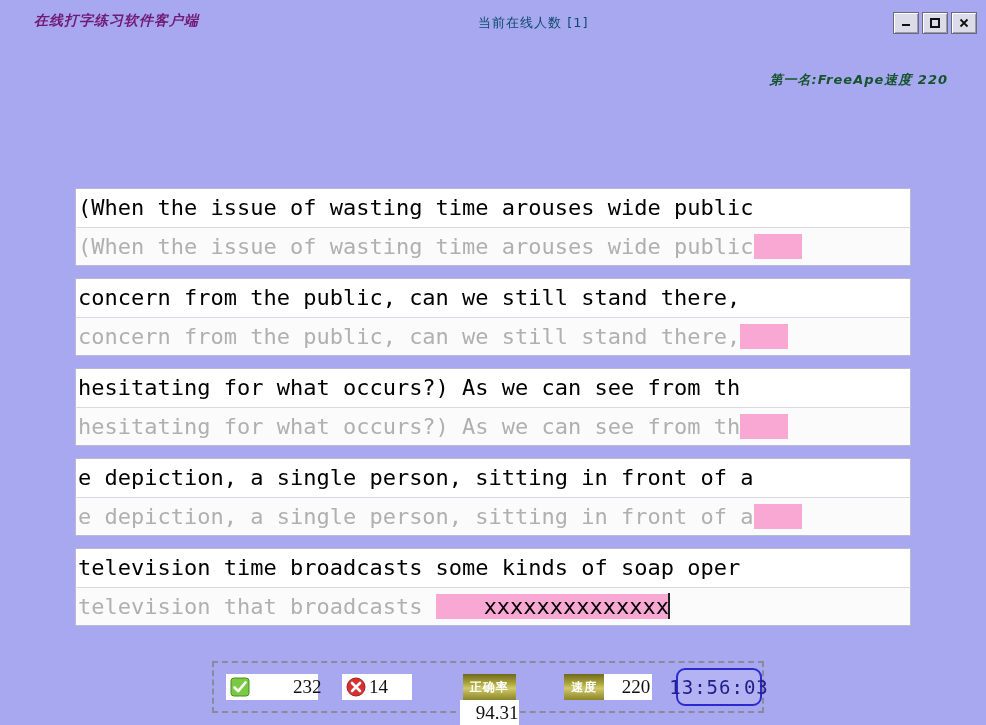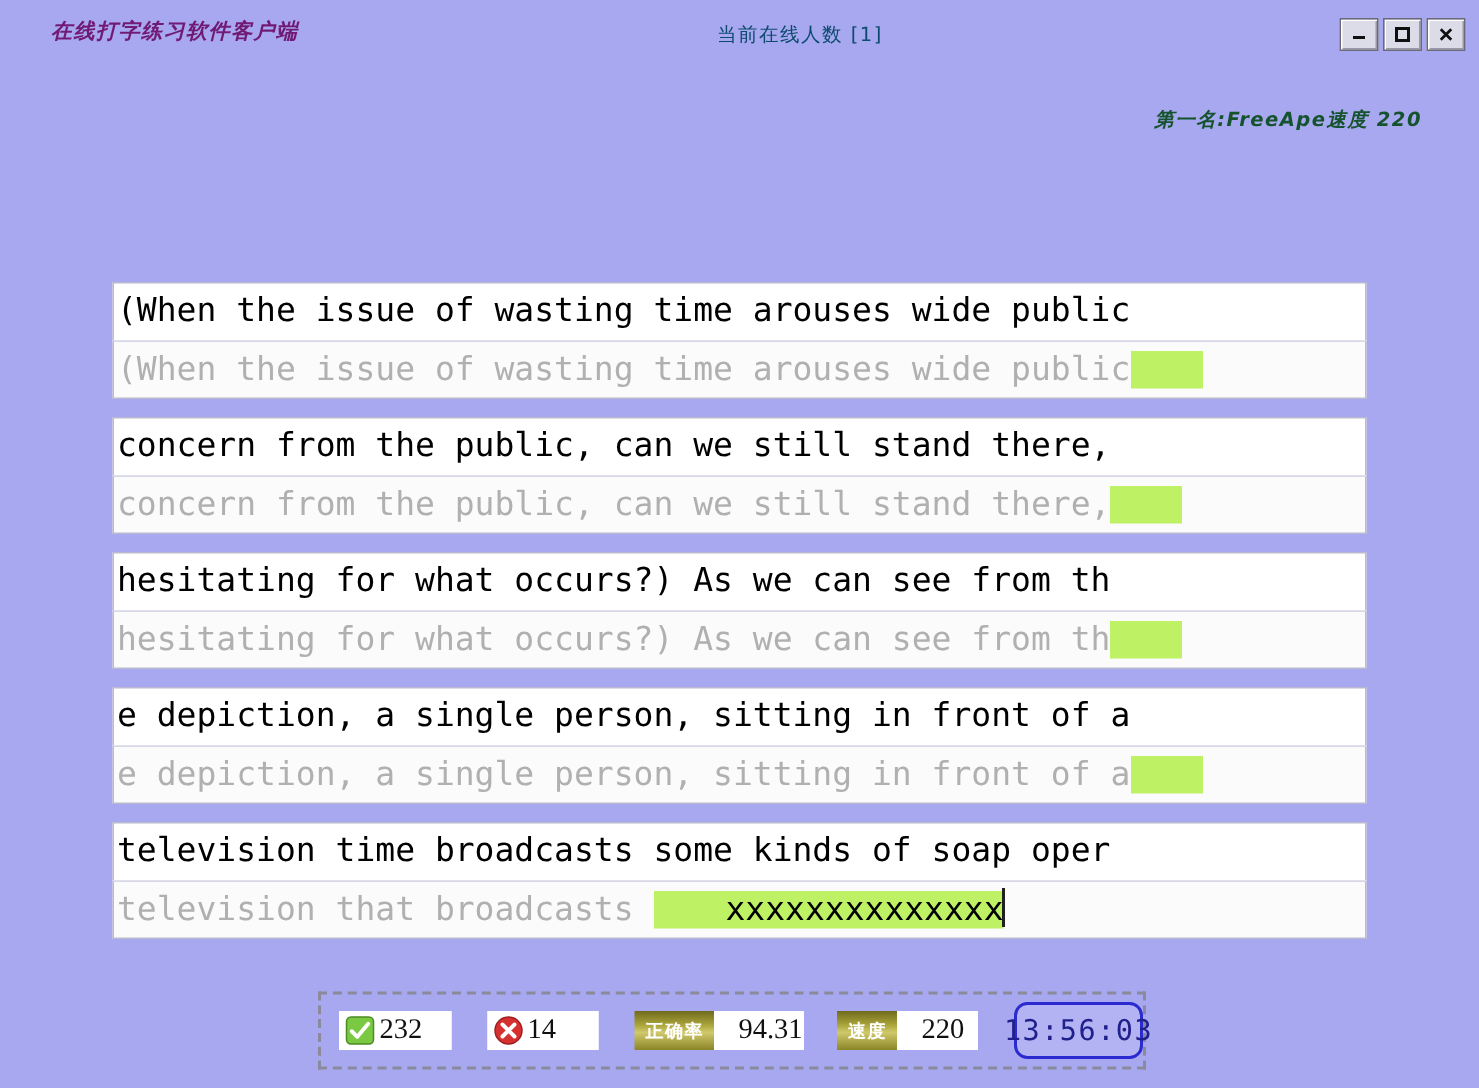--- a/index.html
+++ b/index.html
@@ -110,21 +110,21 @@
     color: #000000;
   }
   .inp-line {
     background: #fbfbfb;
     border: 1px solid #b9b9cf;
     border-top: 1px solid #d8d8e4;
     color: #b0b0b0;
     position: relative;
   }
   .typed-hl {
-    background: #bef264;
+    background: #f9a8d4;
     color: #000000;
     padding-left: 48px;
   }
   .caret {
     display: inline-block;
     width: 0;
     border-left: 2px solid #202020;
     height: 26px;
     vertical-align: -5px;
     margin-left: -1px;
@@ -143,24 +143,24 @@
     align-items: center;
   }
   .stat-field {
     display: flex;
     align-items: center;
     background: #ffffff;
     height: 26px;
     box-sizing: border-box;
     border: 1px solid #ffffff;
   }
-  #stat-correct { margin-left: 12px; width: 92px; }
+  #stat-correct { margin-left: 12px; width: 92px; gap: 40px; }
   #stat-wrong   { margin-left: 24px; width: 92px; }
-  #stat-acc     { margin-left: 24px; width: 140px; border: none; background: transparent; }
-  #stat-speed   { margin-left: 22px; width: 116px; border: none; background: transparent; }
+  #stat-acc     { margin-left: 24px; width: 140px; border: none; background: transparent; flex-direction: column; }
+  #stat-speed   { margin-left: 22px; width: 116px; border: none; background: transparent; text-align: center; }
 
   .badge-icon {
     width: 20px; height: 20px;
     margin-left: 3px;
     flex: 0 0 auto;
     display: block;
   }
   .stat-value {
     font-family: "Liberation Serif", serif;
     font-size: 19px;

